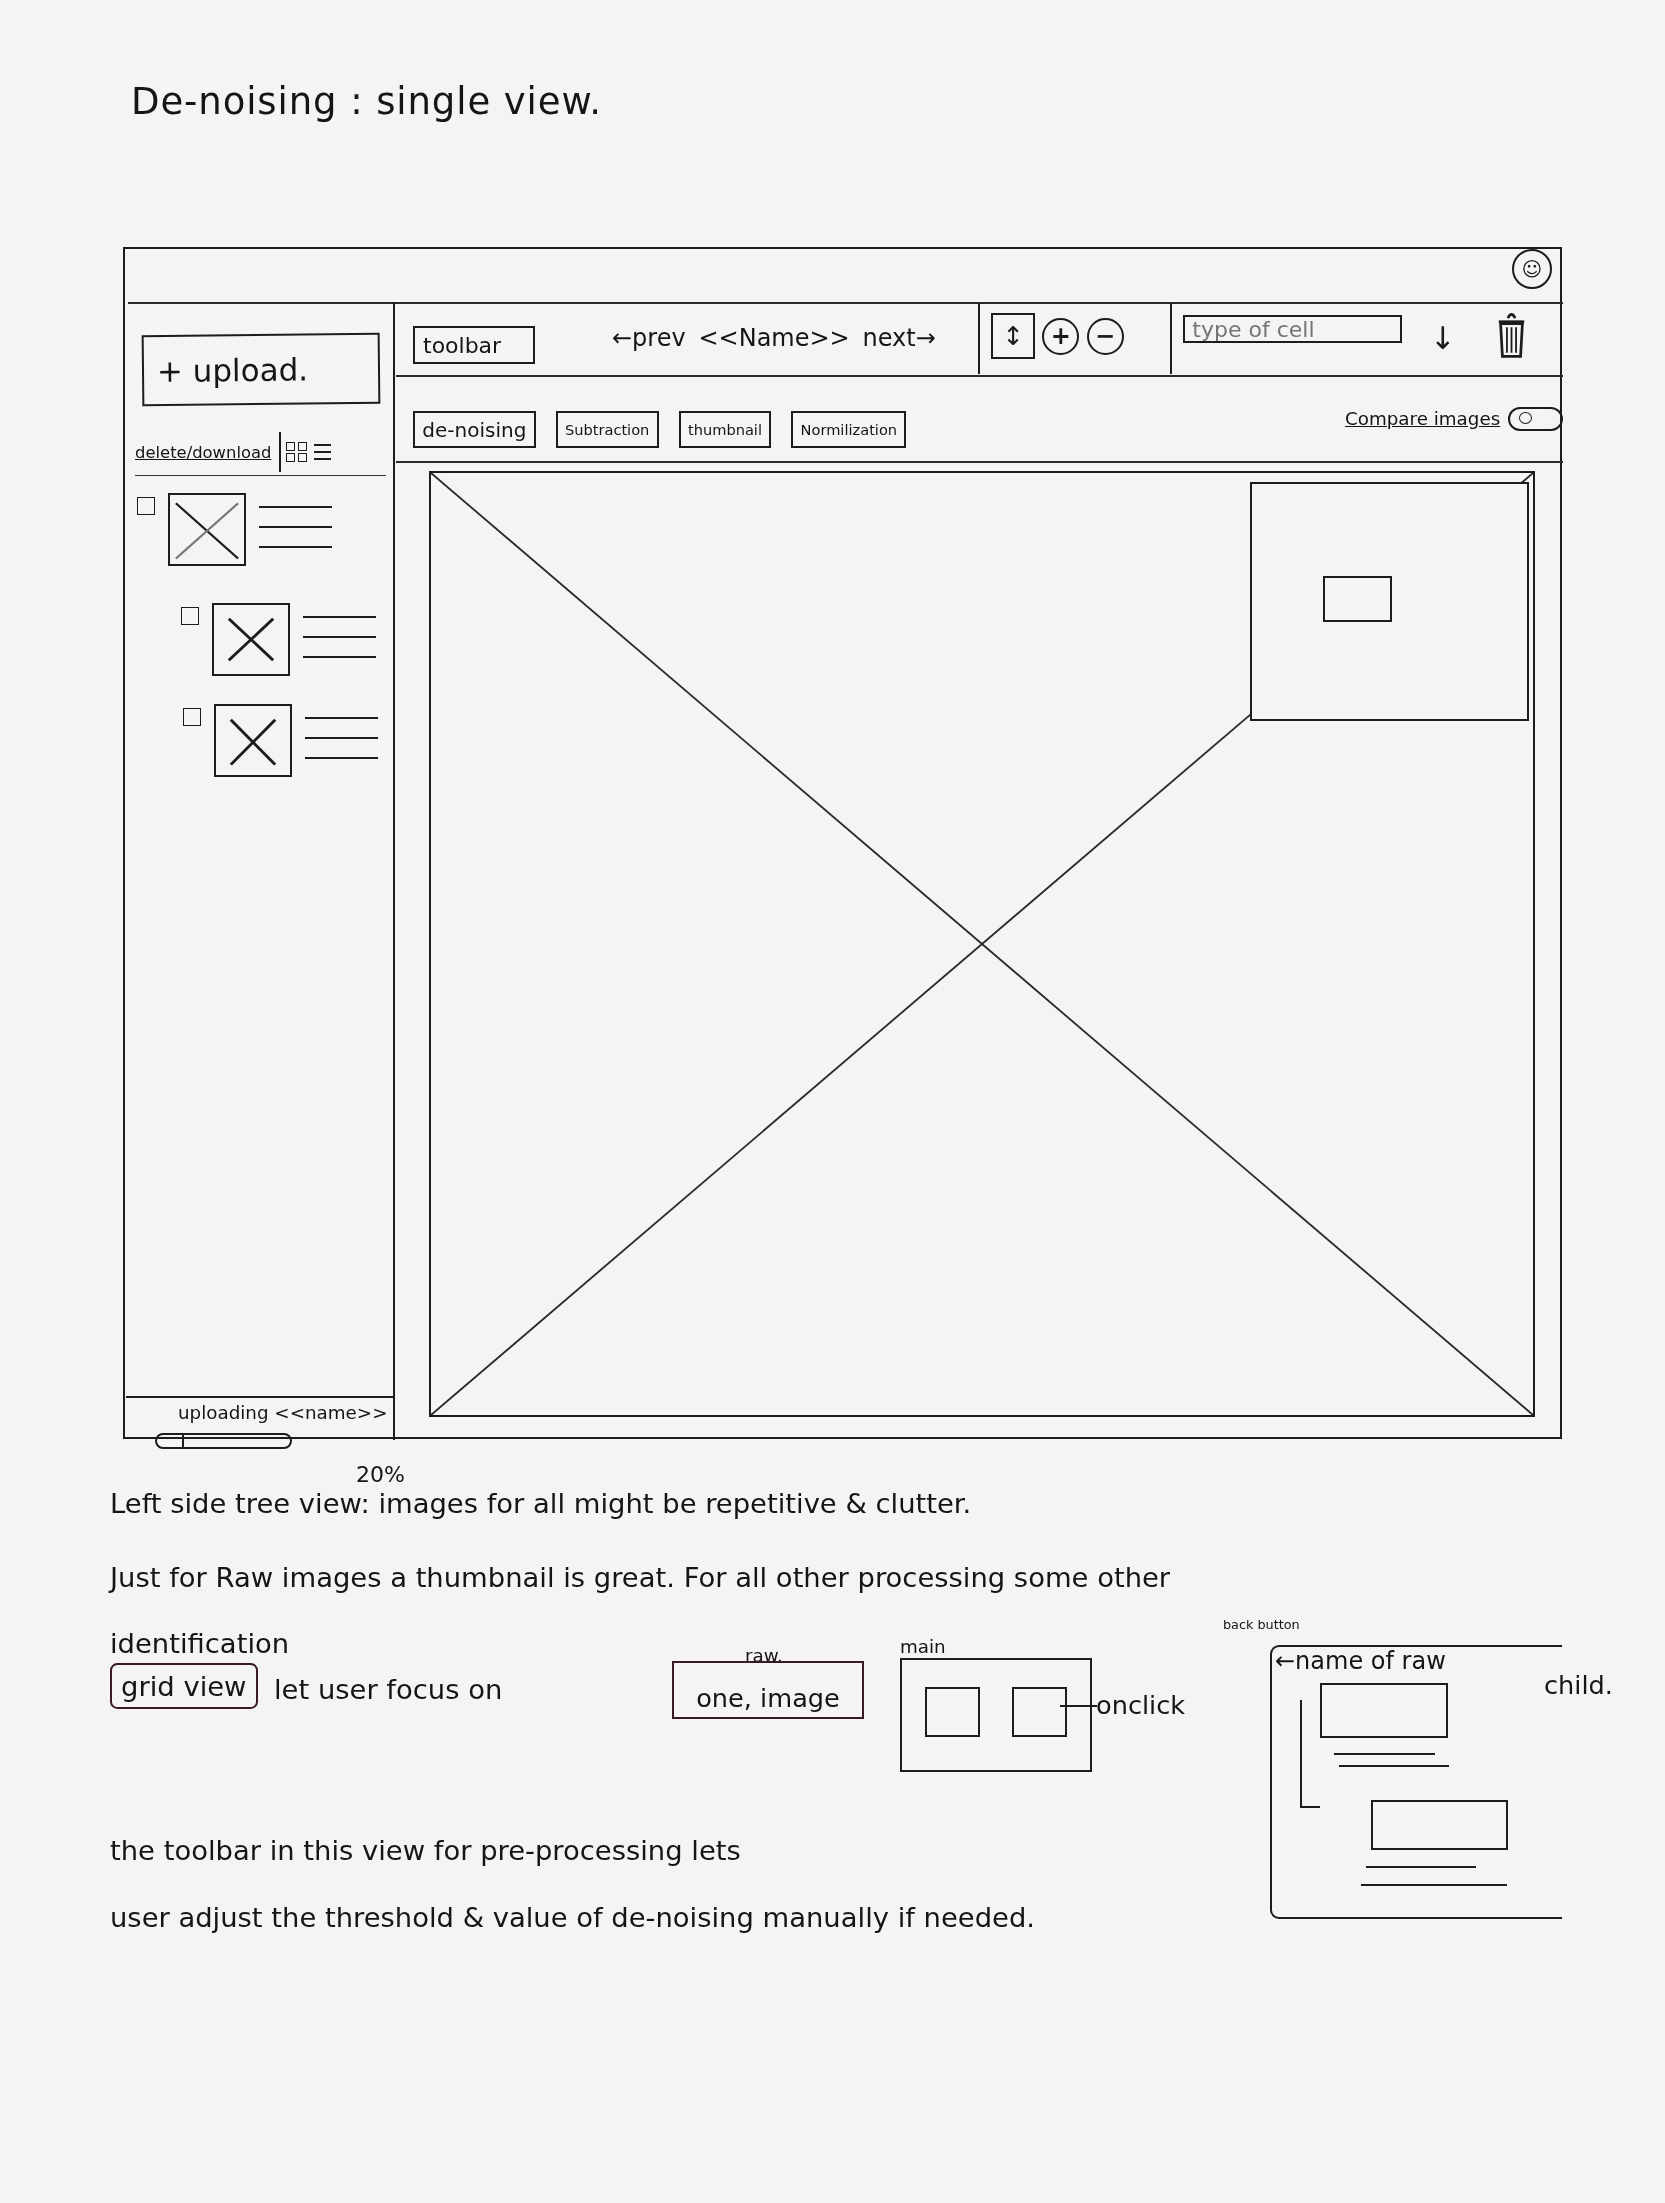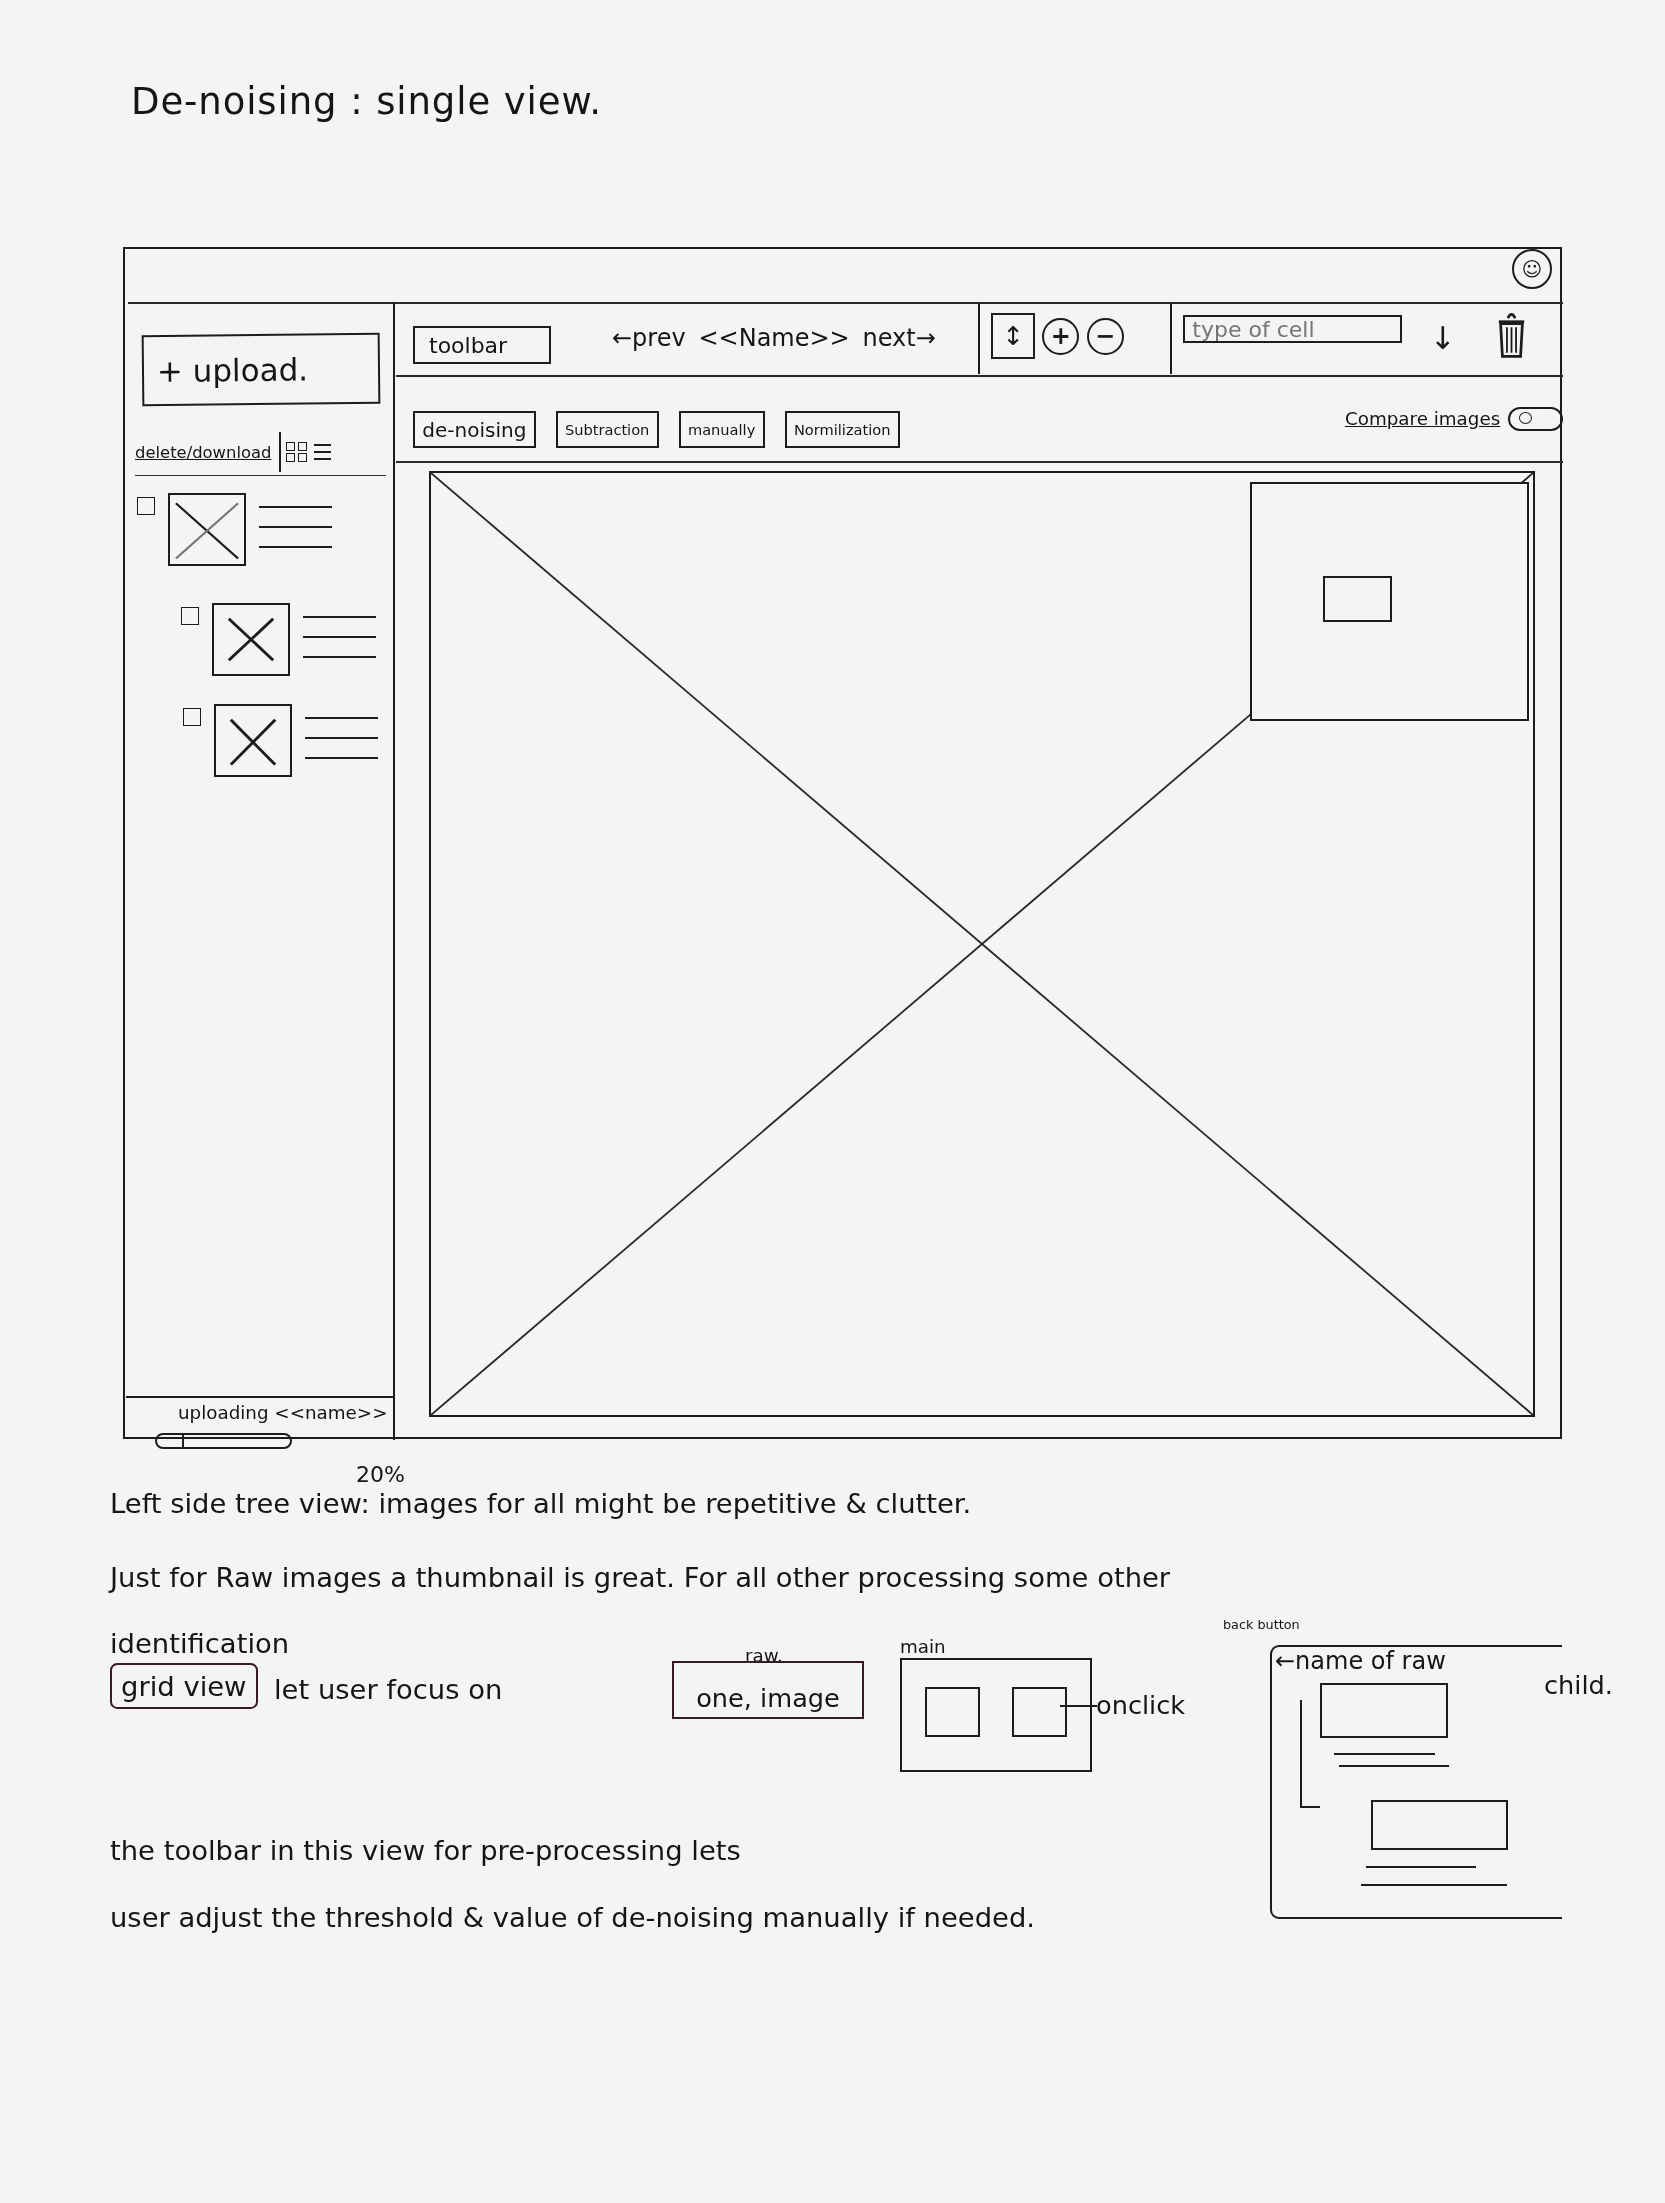--- a/index.html
+++ b/index.html
@@ -36,21 +36,21 @@
   .lines span { width:73px; height:0; border-top:2.7px solid #1c1c1c; }
 
   .upload-status { left:126px; top:1396px; width:267px; height:0; border-top:2.7px solid #1c1c1c; }
   .upload-label { left:146px; top:1402px; font-size:18.3px;margin-left:32px; }
   .progress { left:155px; top:1433px; width:137px; height:16.4px; border:2.7px solid #1c1c1c; border-radius:9.1px; box-sizing:border-box; }
   .progress .fill { width:20%; height:100%; border-right:2.7px solid #1c1c1c; box-sizing:border-box; }
   .progress-pct { left:356px; top:1429px; font-size:22px;margin-top:33px; }
 
   
   .toolbar-row1-line { left:396px; top:375px; width:1167px; height:0; border-top:2.7px solid #2a2a2a; }
-  .toolbar-btn { left:413px; top:326px; width:138px; height:38px; border:2.7px solid #1c1c1c; box-sizing:border-box; font-size:22px; display:flex; align-items:center; padding-left:14px; }
+  .toolbar-btn { left:413px; top:326px; width:122px; height:38px; border:2.7px solid #1c1c1c; box-sizing:border-box; font-size:22px; display:flex; align-items:center; padding-left:8px; }
   .nav-group { left:612px; top:324px; font-size:24px; display:flex; gap:12.8px; }
   .divider1 { left:978px; top:303px; height:71px; border-left:2.7px solid #1c1c1c; width:0; }
   .zoom-group { left:991px; top:313px; display:flex; gap:7.3px; align-items:center; }
   .fit-icon { width:44px; height:46px; border:2.7px solid #1c1c1c; box-sizing:border-box; display:flex; align-items:center; justify-content:center; font-size:25.6px; }
   .circle-btn { width:37px; height:37px; border:2.7px solid #1c1c1c; border-radius:50%; box-sizing:border-box; display:flex; align-items:center; justify-content:center; font-size:24px; font-weight:bold; }
   .divider2 { left:1170px; top:303px; height:71px; border-left:2.7px solid #1c1c1c; width:0; }
   .cell-input { left:1183px; top:315px; width:219px; height:28px; border:2.7px solid #1c1c1c; box-sizing:border-box; font-size:22px; padding:5.5px 7.3px; background:transparent; font-family:"DejaVu Sans", sans-serif; color:#1a1a1a; }
   .download-icon { left:1430px; top:320px; font-size:31px; }
   .trash-icon { left:1495px; top:309px; width:33px; height:50px; }
 
@@ -198,21 +198,21 @@
   <path d="M6 16 L30 16 L28 52 L8 52 Z" fill="none" stroke="#1c1c1c" stroke-width="3"></path>
   <path d="M4 14 L32 14" stroke="#1c1c1c" stroke-width="3"></path>
   <path d="M14 10 Q18 2 22 10" fill="none" stroke="#1c1c1c" stroke-width="3"></path>
   <path d="M13 20 L13 48 M18 20 L18 48 M23 20 L23 48" stroke="#1c1c1c" stroke-width="2"></path>
 </svg>
 <div class="abs toolbar-row1-line"></div>
 
 <div class="abs tabs">
   <div class="tab hand">de-noising</div>
   <div class="tab hand small">Subtraction</div>
-  <div class="tab hand small">manually</div>
+  <div class="tab hand small">thumbnail</div>
   <div class="tab hand small">Normilization</div>
 </div>
 <div class="abs compare">
   <span class="compare-label hand">Compare images</span>
   <div class="toggle">
       <div class="knob"></div>
     </div>
 </div>
 <div class="abs row2-line"></div>
 

